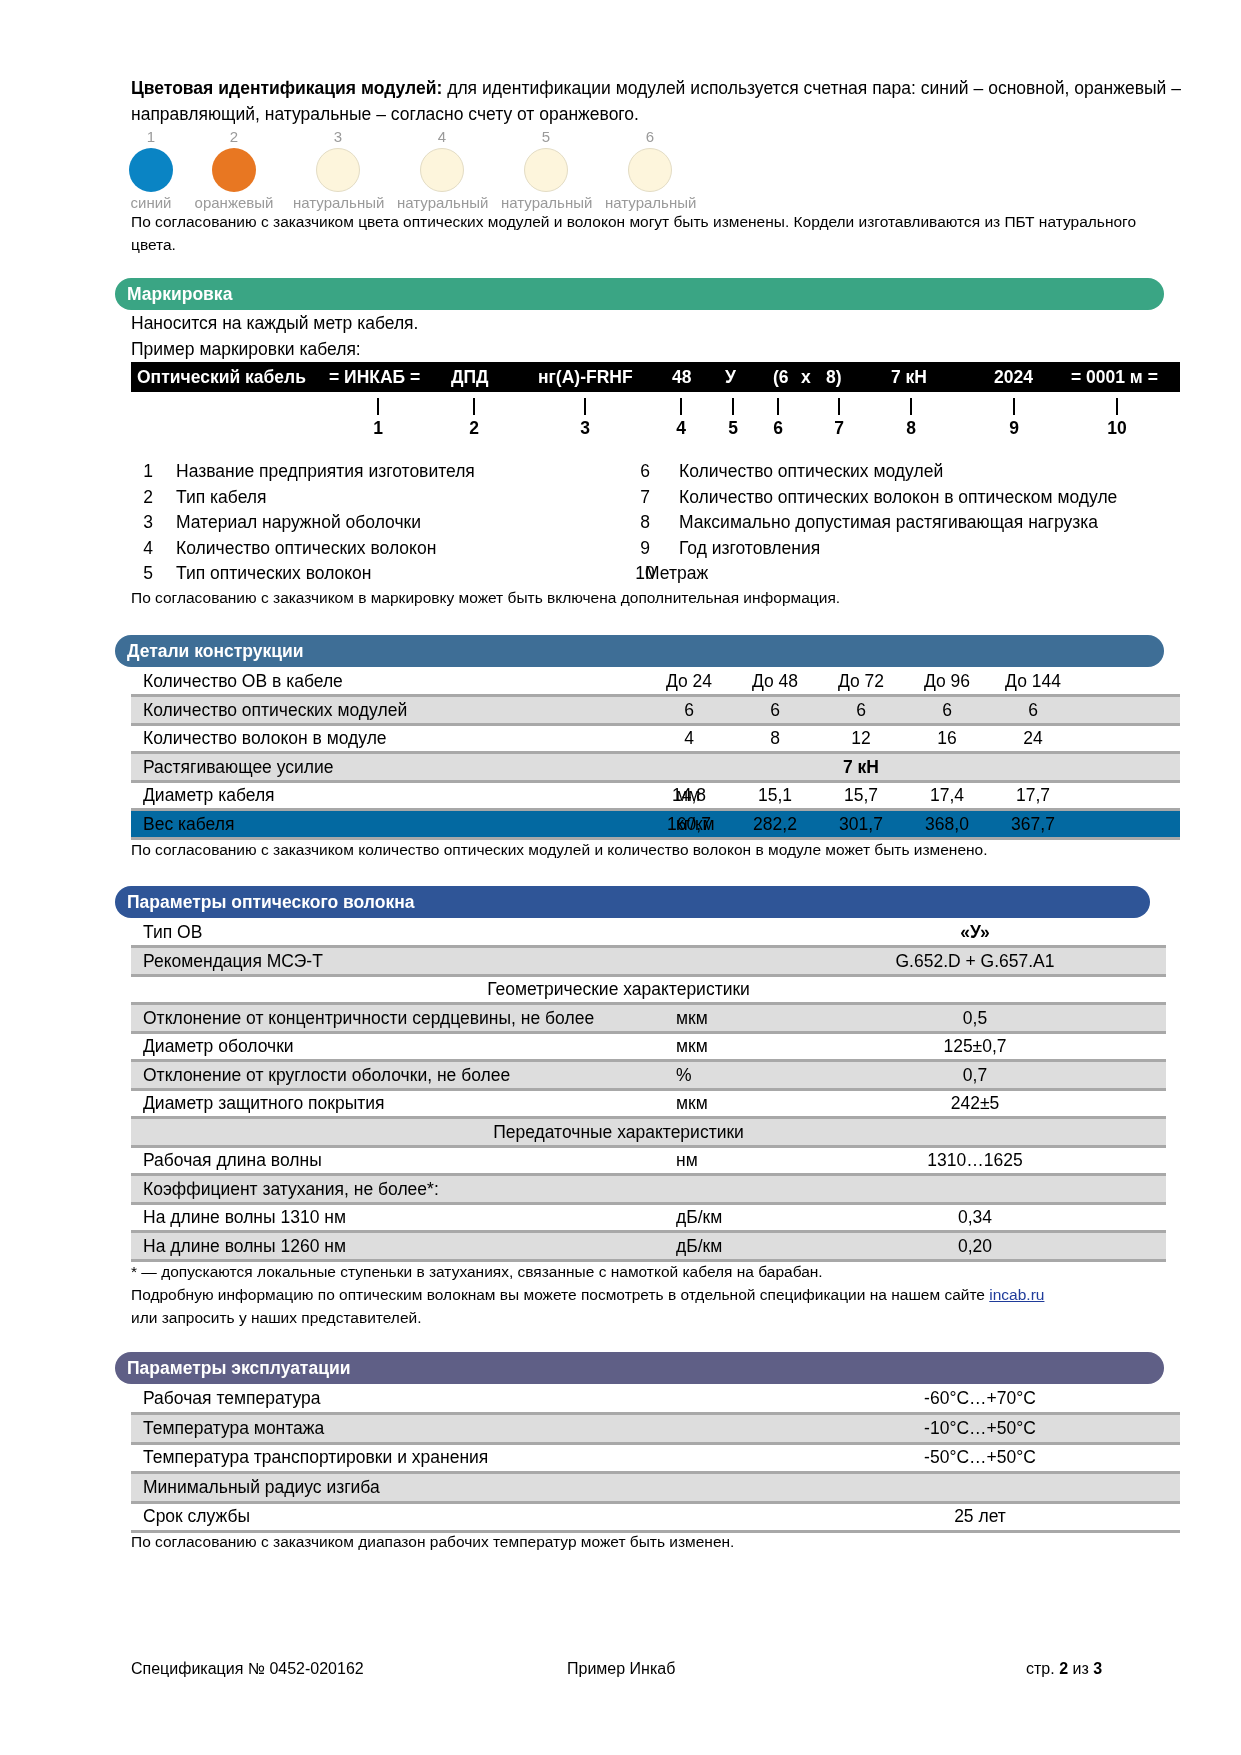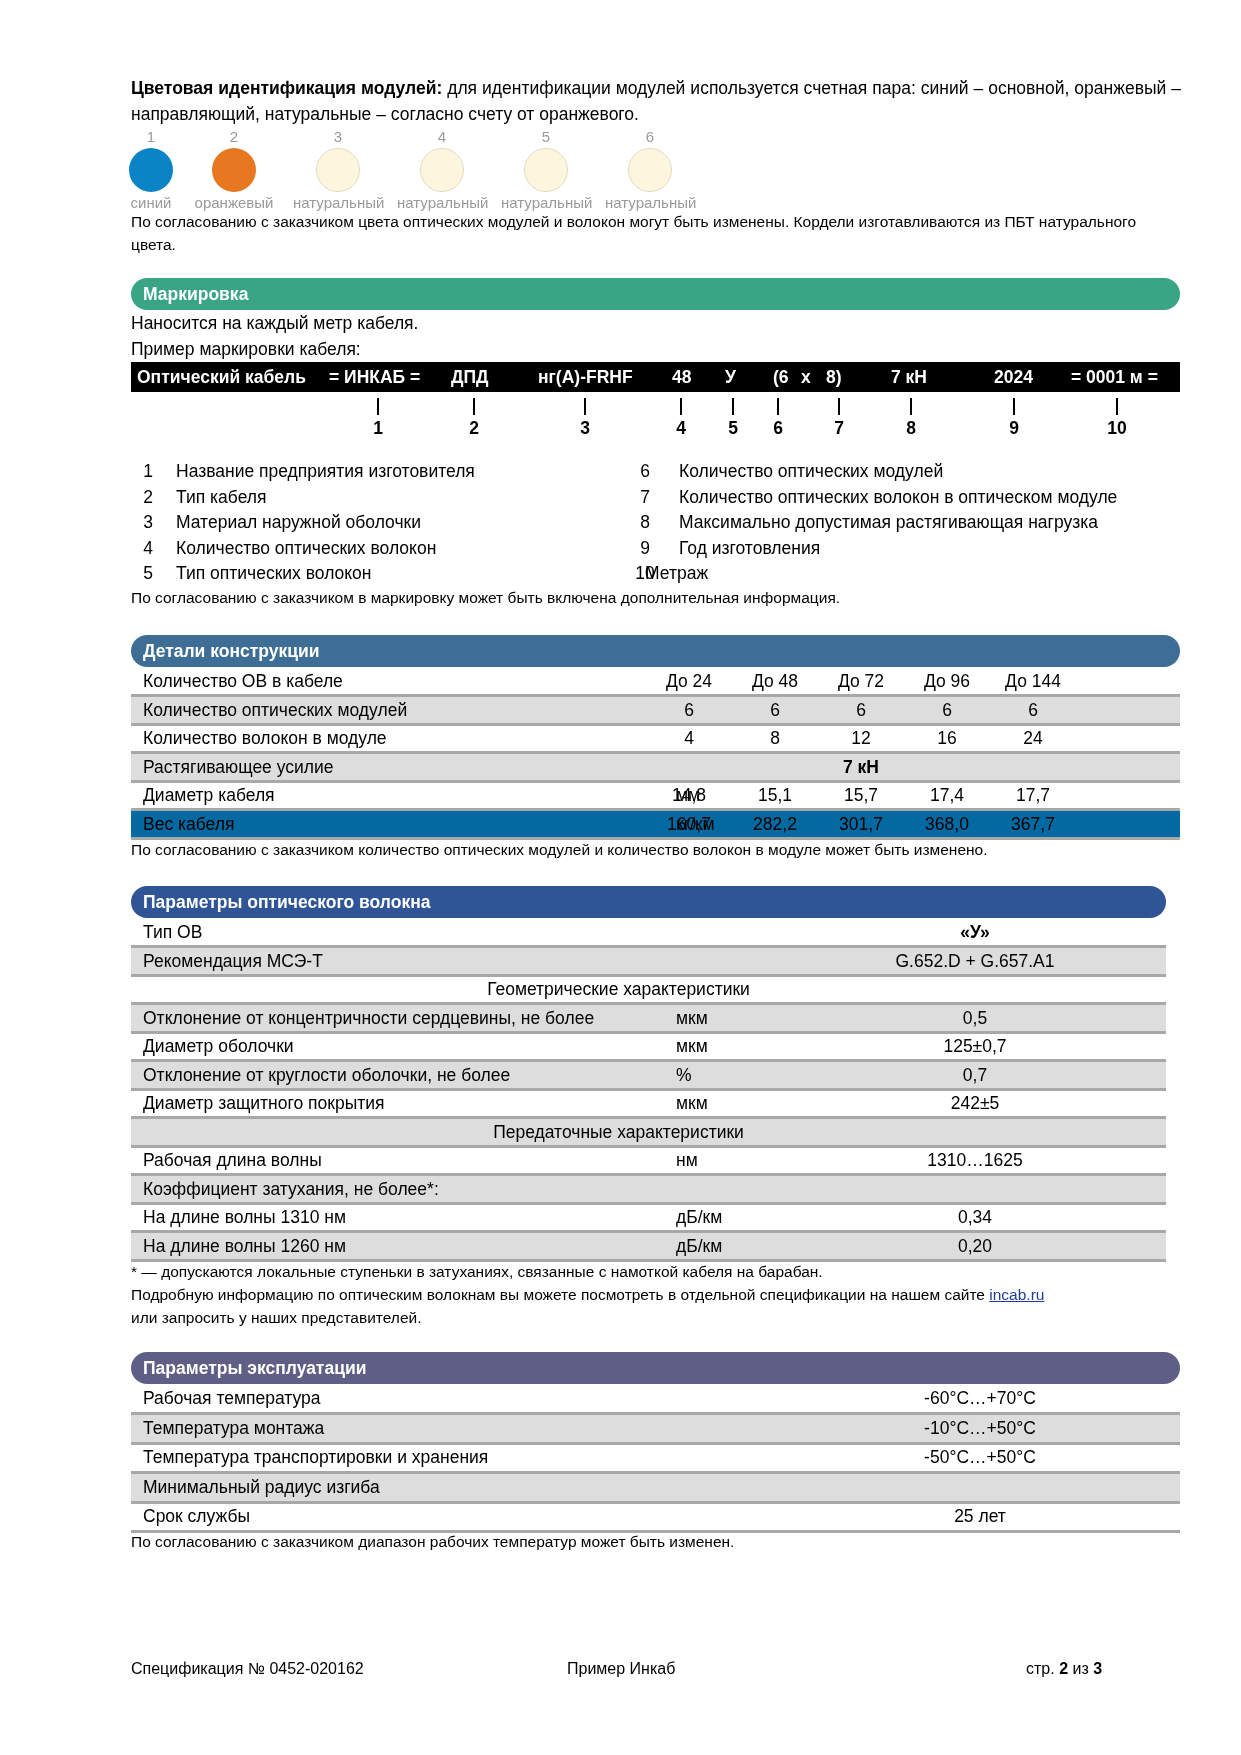--- a/index.html
+++ b/index.html
@@ -9,21 +9,21 @@
   .note { position: absolute; left: 131px; width: 1050px; font-size: 15.5px; line-height: 23px; }
   .bold { font-weight: bold; }
 
   
   .mod { position: absolute; width: 90px; text-align: center; color: #9a9a9a; font-size: 15px; }
   .mod .num { display: block; height: 18px; line-height: 18px; }
   .mod .circ { display: block; width: 44px; height: 44px; border-radius: 50%; margin: 2px auto 2px; }
   .mod .lbl { display: block; line-height: 18px; white-space: nowrap; }
 
   
-  .bar { position: absolute; left: 131px; color: #fff; font-weight: bold; font-size: 17.5px; padding-left: 12px; display: flex; align-items: center; border-radius: 16px; }
+  .bar { position: absolute; left: 115px; color: #fff; font-weight: bold; font-size: 17.5px; padding-left: 12px; display: flex; align-items: center; border-radius: 16px; }
 
   
   .strip { position: absolute; left: 131px; top: 362px; width: 1049px; height: 30px; background: #000; color: #fff; font-weight: bold; font-size: 17.5px; }
   .strip span { position: absolute; top: 0; height: 30px; line-height: 30px; white-space: nowrap; }
   .tick { position: absolute; width: 2px; height: 17px; background: #000; top: 398px; }
   .tnum { position: absolute; top: 418px; width: 30px; margin-left: -15px; text-align: center; font-weight: bold; font-size: 17.5px; }
 
   .legend { position: absolute; font-size: 17.5px; line-height: 26px; }
 
   

